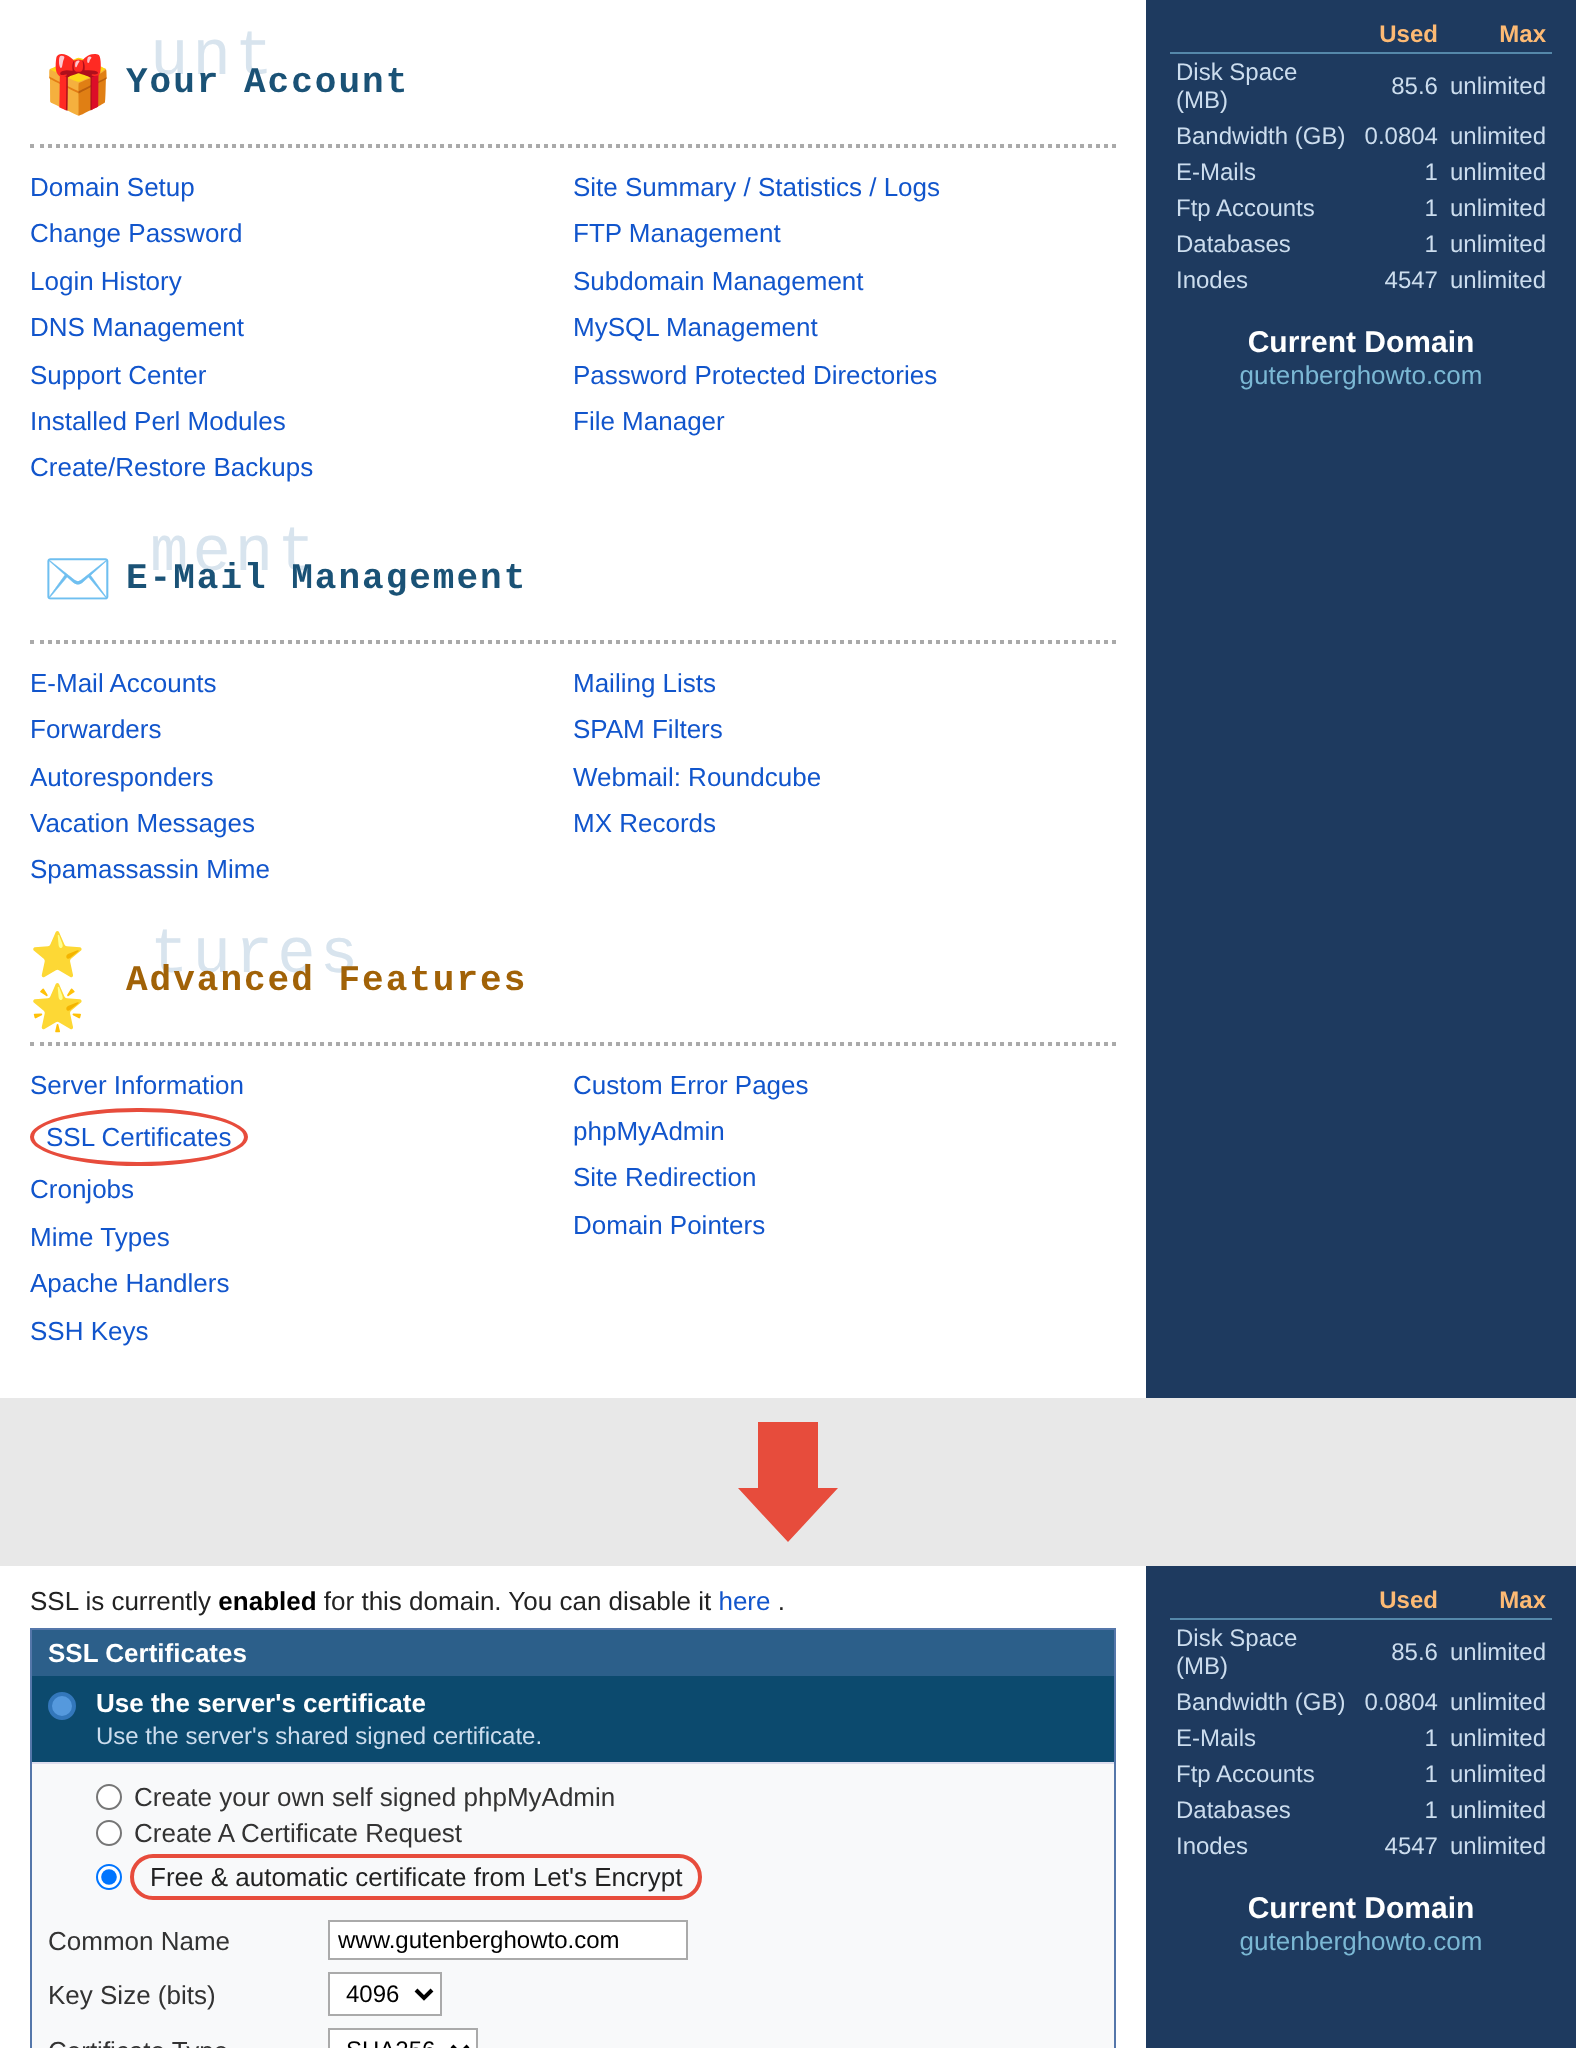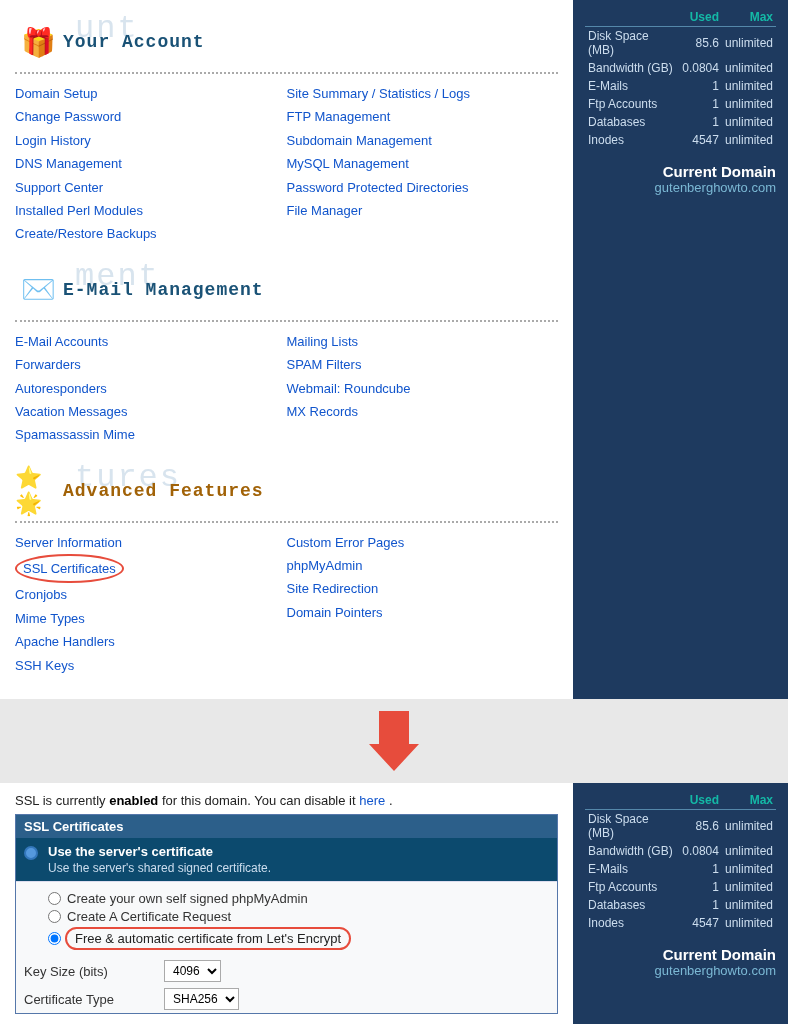--- a/index.html
+++ b/index.html
@@ -25,23 +25,23 @@
     .arrow-container { display: flex; justify-content: center; padding: 10px 0; background: #fff; }
 
     
     .bottom-panel { display: flex; width: 100%; background: #fff; }
     .bottom-content { flex: 1; padding: 10px 15px; }
     .bottom-sidebar { width: 215px; background: #1e3a5f; color: #fff; padding: 8px 12px; }
 
     
     .sidebar-stats table { width: 100%; border-collapse: collapse; font-size: 12px; }
     .sidebar-stats td { padding: 2px 3px; color: #cde; }
-    .sidebar-stats th { color: #14b8a6; font-weight: bold; text-align: right; padding: 2px 3px; font-size: 12px; }
+    .sidebar-stats th { color: #fdba74; font-weight: bold; text-align: right; padding: 2px 3px; font-size: 12px; }
     .sidebar-stats .header-row th { border-bottom: 1px solid #5588aa; }
-    .current-domain { margin-top: 10px; text-align: right; }
+    .current-domain { margin-top: 10px; text-align: center; }
     .current-domain .cd-label { font-size: 15px; font-weight: bold; color: #fff; }
     .current-domain .cd-value { font-size: 13px; color: #7bb8d4; }
 
     
     .ssl-status-bar { font-size: 13px; margin-bottom: 6px; color: #222; }
     .ssl-status-bar strong { color: #000; }
     .ssl-status-bar a { color: #1155cc; }
 
     .ssl-panel { border: 1px solid #5577aa; background: #fff; }
     .ssl-panel-header { background: #2c5f8a; color: #fff; padding: 4px 8px; font-size: 13px; font-weight: bold; }
@@ -249,20 +249,24 @@
           </div>
 
           <div style="display:flex;align-items:center;gap:4px;margin:3px 0;">
             <input type="radio" name="ssl-sub" checked="" style="">
             <span style="font-size:13px;color:#222;border:2px solid #e74c3c;border-radius:20px;padding:2px 8px;display:inline-block;">Free &amp; automatic certificate from Let's Encrypt</span>
           </div>
         </div>
 
         <table class="ssl-form-table">
           <tbody>
+              <tr>
+            <td>Common Name</td>
+            <td><input type="text" value="www.gutenberghowto.com" style="width: 180px;"></td>
+          </tr>
           <tr>
             <td>Key Size (bits)</td>
             <td>
               <select>
                 <option>4096</option>
               </select>
             </td>
           </tr>
           <tr>
             <td>Certificate Type</td>

